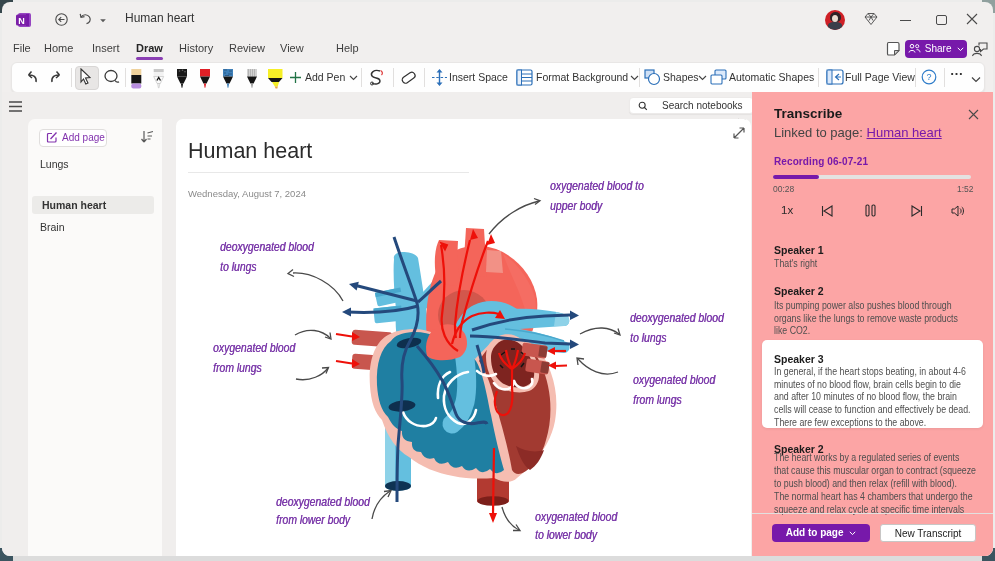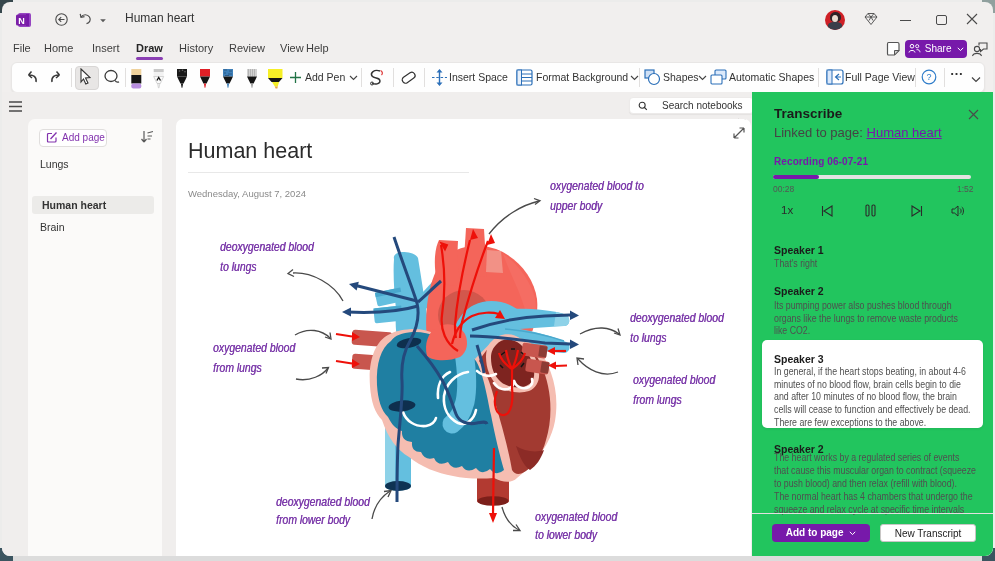--- a/index.html
+++ b/index.html
@@ -19,21 +19,21 @@
 #toolbar{position:absolute;left:9px;top:60px;width:972px;height:29px;background:#fefefe;border:1px solid #e8e6e5;border-radius:6px;box-shadow:0 1px 2px rgba(0,0,0,0.06);}
 .tbtxt{position:absolute;top:8px;font-size:10.5px;color:#333;white-space:nowrap;}
 .tdiv{position:absolute;top:5px;width:1px;height:19px;background:#e1dfde;}
 
 #content{position:absolute;left:0;top:90px;width:991px;height:464px;background:#f0eeed;}
 #sidebar{position:absolute;left:26px;top:27px;width:134px;height:437px;background:#fbfaf9;border-radius:7px 0 0 0;}
 #addpage{position:absolute;left:11px;top:10px;width:66px;height:16px;border:1px solid #e0dedd;border-radius:4px;background:#fff;color:#8233ae;font-size:10px;line-height:16px;white-space:nowrap;}
 .pitem{position:absolute;left:0px;width:122px;height:18px;font-size:10.5px;color:#333;line-height:18px;padding-left:12px;white-space:nowrap;}
 #canvas{position:absolute;left:174px;top:27px;width:575px;height:437px;background:#ffffff;border-radius:7px 7px 0 0;}
 #searchnb{position:absolute;left:627px;top:5px;width:123px;height:15px;background:#fff;border:1px solid #eceae9;border-radius:4px;box-shadow:0 1px 1px rgba(0,0,0,0.05);font-size:10px;color:#333;line-height:15px;white-space:nowrap;}
-#tpanel{position:absolute;left:750px;top:0px;width:241px;height:464px;background:#22c55e;}
+#tpanel{position:absolute;left:750px;top:0px;width:241px;height:464px;background:#fca5a5;}
 #tpanel .sp{font-weight:bold;font-size:10.5px;color:#1b1b1b;}
 #tpanel .tx{font-size:10px;color:#4f4f4f;line-height:12.7px;transform:scaleX(0.88);transform-origin:0 0;white-space:nowrap;}
 #pagetitle{position:absolute;left:12px;top:20px;font-size:21.5px;color:#2b2b2b;}
 #pagedate{position:absolute;left:12px;top:69px;font-size:9.5px;color:#8a8a8a;}
 .hw{position:absolute;font-style:italic;color:#7d3cab;font-size:13px;line-height:20px;transform:scaleX(0.8);transform-origin:0 0;white-space:nowrap;text-shadow:0.4px 0 0 #7d3cab;}
 </style>
 </head>
 <body>
 <div id="bstrip"></div>
 <div class="corner" style="left:0;top:0;background:#37474c"></div>
@@ -76,21 +76,21 @@
 
   <div id="ribbon">
     <div class="rtab" style="left:11px">File</div>
     <div class="rtab" style="left:42px">Home</div>
     <div class="rtab" style="left:90px">Insert</div>
     <div class="rtab" style="left:134px;font-weight:bold;color:#262626">Draw</div>
     <div class="abs" style="left:134px;top:19px;width:27px;height:2.5px;background:#8b3fb4;border-radius:2px"></div>
     <div class="rtab" style="left:177px">History</div>
     <div class="rtab" style="left:227px">Review</div>
     <div class="rtab" style="left:278px">View</div>
-    <div class="rtab" style="left:304px">Help</div>
+    <div class="rtab" style="left:334px">Help</div>
   </div>
   <svg class="abs" style="left:884px;top:39px" width="15" height="16" viewBox="0 0 15 16">
     <path d="M 2.5,1.5 H 11.5 Q 13,1.5 13,3 V 9.5 L 8.5,14 H 2.5 Q 1.5,14 1.5,12.5 V 3 Q 1.5,1.5 2.5,1.5 Z" fill="#fff" stroke="#555" stroke-width="1.2"></path>
     <path d="M 8.5,14 V 9.5 H 13 Z" fill="#cfcfcf" stroke="#555" stroke-width="1"></path>
   </svg>
   <div id="sharebtn"><svg style="vertical-align:-2px;margin-right:4px" width="13" height="11" viewBox="0 0 13 11">
         <circle cx="4" cy="3.2" r="1.8" fill="none" stroke="#fff" stroke-width="1"></circle>
         <path d="M 1,9.5 C 1,6.8 7,6.8 7,9.5" fill="none" stroke="#fff" stroke-width="1"></path>
         <circle cx="9.2" cy="3.2" r="1.6" fill="none" stroke="#fff" stroke-width="0.9"></circle>
         <path d="M 8.5,6.7 C 10.5,6.3 12,7.5 12,9.3" fill="none" stroke="#fff" stroke-width="0.9"></path>

